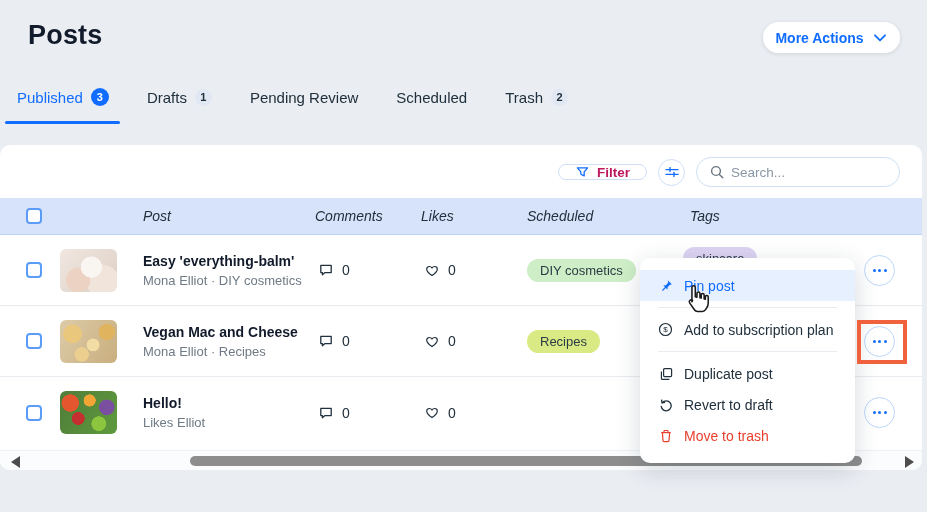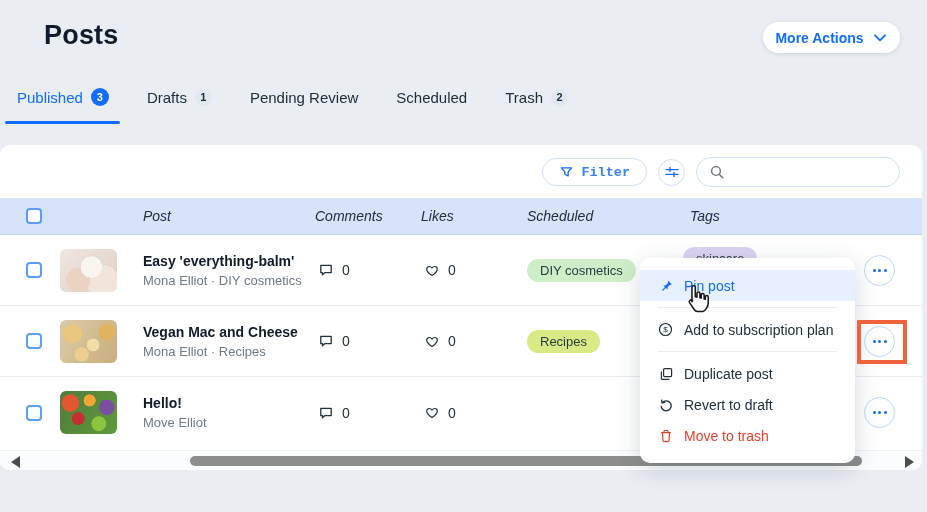--- a/index.html
+++ b/index.html
@@ -1,40 +1,40 @@
 <!DOCTYPE html>
 <html><head>
 <meta charset="utf-8">
 <style>
   * { margin:0; padding:0; box-sizing:border-box; }
   html,body { width:927px; height:512px; overflow:hidden; }
   body { font-family:"Liberation Sans", sans-serif; background:#eaedf2; position:relative; color:#20303c; }
 
   
-  .page-title { position:absolute; left:44px; top:20px; font-size:27px; font-weight:800; color:#121b2b; letter-spacing:.2px; }
+  .page-title { position:absolute; left:28px; top:20px; font-size:27px; font-weight:800; color:#121b2b; letter-spacing:.2px; }
   .more-actions { position:absolute; left:763px; top:22px; width:137px; height:31px; background:#fff; border:none;
     border-radius:17px; color:#116dff; font-size:14px; font-weight:700; display:flex; align-items:center; justify-content:center;
     gap:9px; box-shadow:0 1px 4px rgba(22,45,61,.12); cursor:pointer; font-family:inherit; }
 
   .tabs { position:absolute; left:17px; top:88px; display:flex; align-items:center; gap:38px; font-size:15px; }
   .tab { display:flex; align-items:flex-end; gap:8px; color:#20303c; cursor:pointer; white-space:nowrap; }
   .tab.active { color:#116dff; font-weight:500; }
   .badge-blue { width:18px; height:18px; border-radius:50%; background:#116dff; color:#fff; font-size:11px; font-weight:700;
     display:flex; align-items:center; justify-content:center; }
   .badge-grey { min-width:17px; height:17px; padding:0 5px; border-radius:9px; background:#e2e8f3; color:#20303c;
     font-size:11px; font-weight:700; display:flex; align-items:center; justify-content:center; }
   .tab-underline { position:absolute; left:5px; top:121px; width:115px; height:3px; background:#116dff; border-radius:2px; }
 
   
   .card { position:absolute; left:0; top:145px; width:922px; height:325px; background:#fff; border-radius:10px; }
 
   
   .toolbar { position:absolute; top:12px; right:22px; display:flex; align-items:center; gap:11px; }
-  .filter-btn { height:28px; padding:0 16px; border:1px solid #cfe0f8; border-radius:15px; background:#fff; color:#3b82f6;
-    font-size:13.5px; font-weight:700; display:flex; align-items:center; gap:7px; cursor:pointer; font-family:Liberation Mono, monospace; }
+  .filter-btn { height:16px; padding:0 16px; border:1px solid #cfe0f8; border-radius:15px; background:#fff; color:#be185d;
+    font-size:13.5px; font-weight:700; display:flex; align-items:center; gap:7px; cursor:pointer; font-family:Liberation Sans, sans-serif; }
   .adjust-btn { width:27px; height:27px; border:1px solid #cfe0f8; border-radius:50%; background:#fff; display:flex;
     align-items:center; justify-content:center; cursor:pointer; }
   .search-box { width:204px; height:30px; border:1px solid #cfe0f8; border-radius:16px; background:#fff; display:flex;
     align-items:center; padding:0 12px; gap:7px; }
   .search-box input { border:none; outline:none; flex:1; font-size:13.5px; color:#20303c; font-family:inherit; background:transparent; }
   .search-box input::placeholder { color:#8a97a5; }
 
   
   .thead { position:absolute; left:0; top:53px; width:100%; height:37px; background:#d7e3fa; border-bottom:1px solid #bed2f1;
     font-size:14px; color:#20303c; }
@@ -165,20 +165,21 @@
         </svg>
       </span>
     </button>
     <div class="search-box">
       <span class="mi-icon">
         <svg width="14" height="14" viewBox="0 0 14 14">
             <circle cx="6" cy="6" r="4.4" fill="none" stroke="#69747e" stroke-width="1.4"></circle>
             <line x1="9.4" y1="9.4" x2="12.8" y2="12.8" stroke="#69747e" stroke-width="1.4" stroke-linecap="round"></line>
           </svg>
       </span>
+      <input type="text" placeholder="Search..." style="">
     </div>
   </div>
 
   <div class="thead">
     <div class="cell col-check">
         <div class="checkbox"></div>
       </div>
     <div class="cell col-post">Post</div>
     <div class="cell col-comments">Comments</div>
     <div class="cell col-likes">Likes</div>
@@ -281,21 +282,21 @@
   <div class="row row3" style="border-bottom:none;">
     <div class="cell col-check">
         <div class="checkbox"></div>
       </div>
     <div class="cell" style="left:60px;">
         <div class="thumb thumb-veg"></div>
       </div>
     <div class="cell col-post">
       <div class="post-text">
         <span class="post-title">Hello!</span>
-        <span class="post-byline">Move Elliot</span>
+        <span class="post-byline">Likes Elliot</span>
       </div>
     </div>
     <div class="cell" style="left:318px;">
       <div class="countgroup">
         <span class="mi-icon">
           <svg width="14" height="14" viewBox="0 0 14 14">
               <path d="M1.8 2.4h10.4v7.2H6l-2.6 2.2V9.6H1.8z" fill="none" stroke="#20303c" stroke-width="1.3" stroke-linejoin="round"></path>
             </svg>
         </span>
         <span>0</span>

